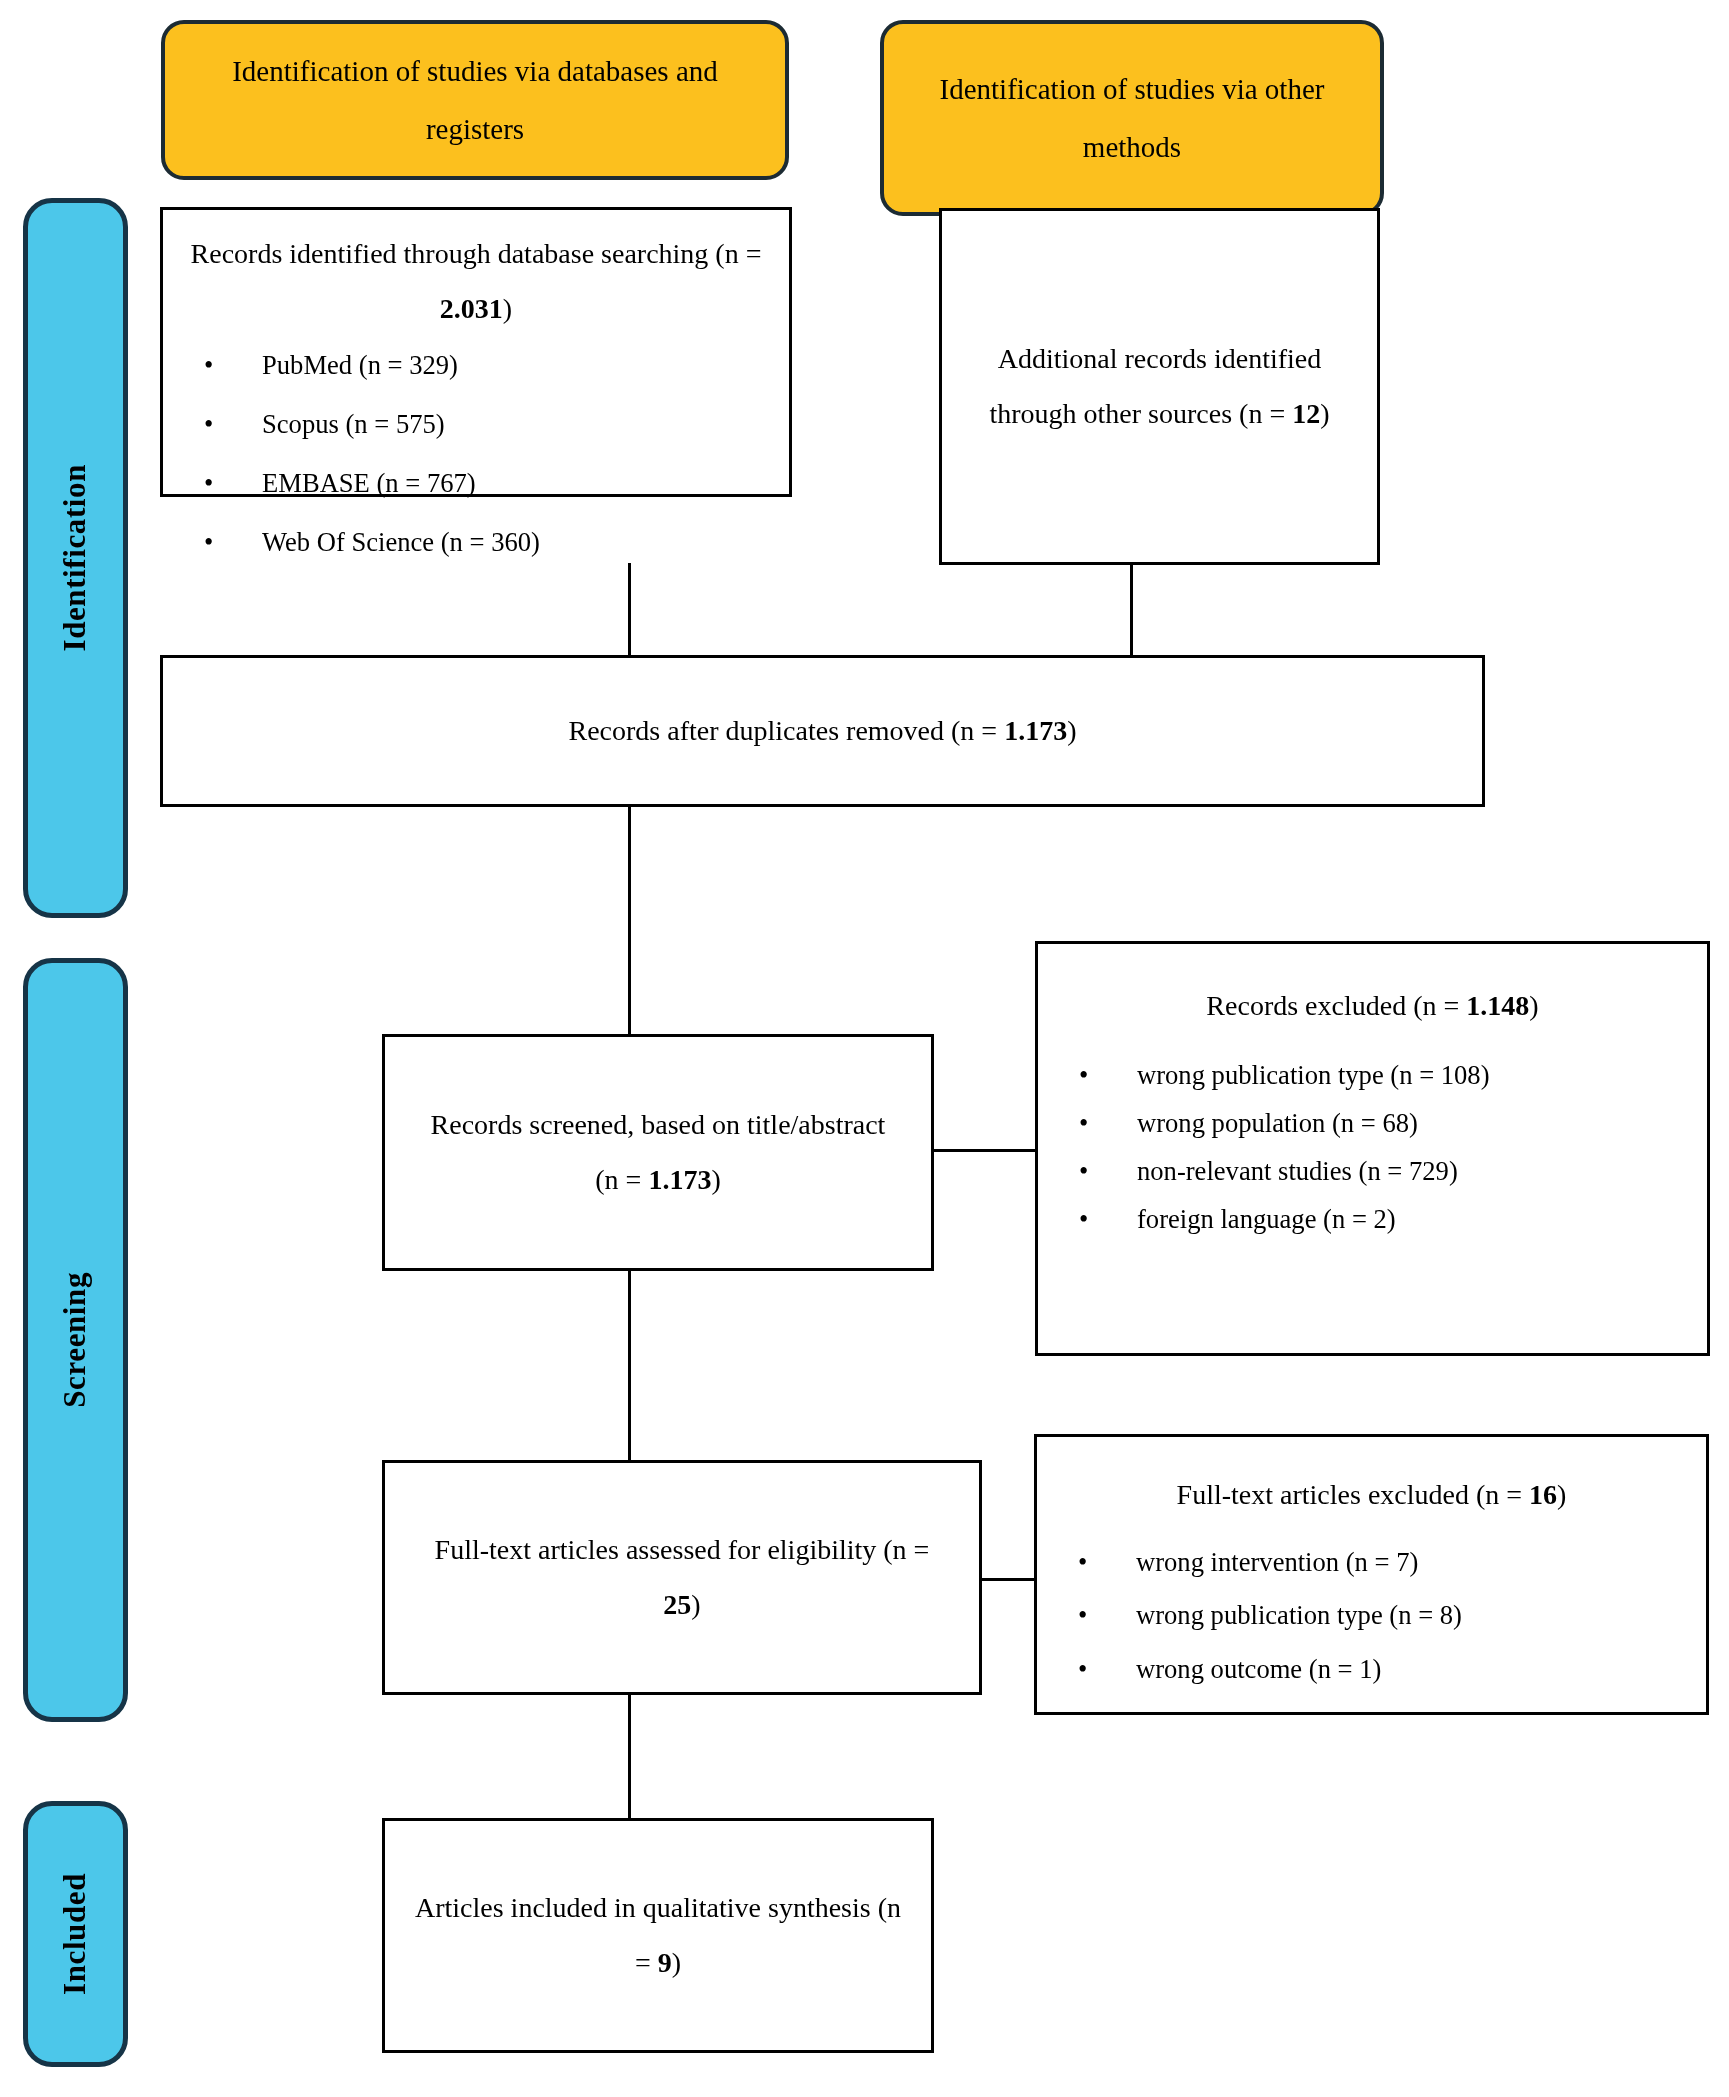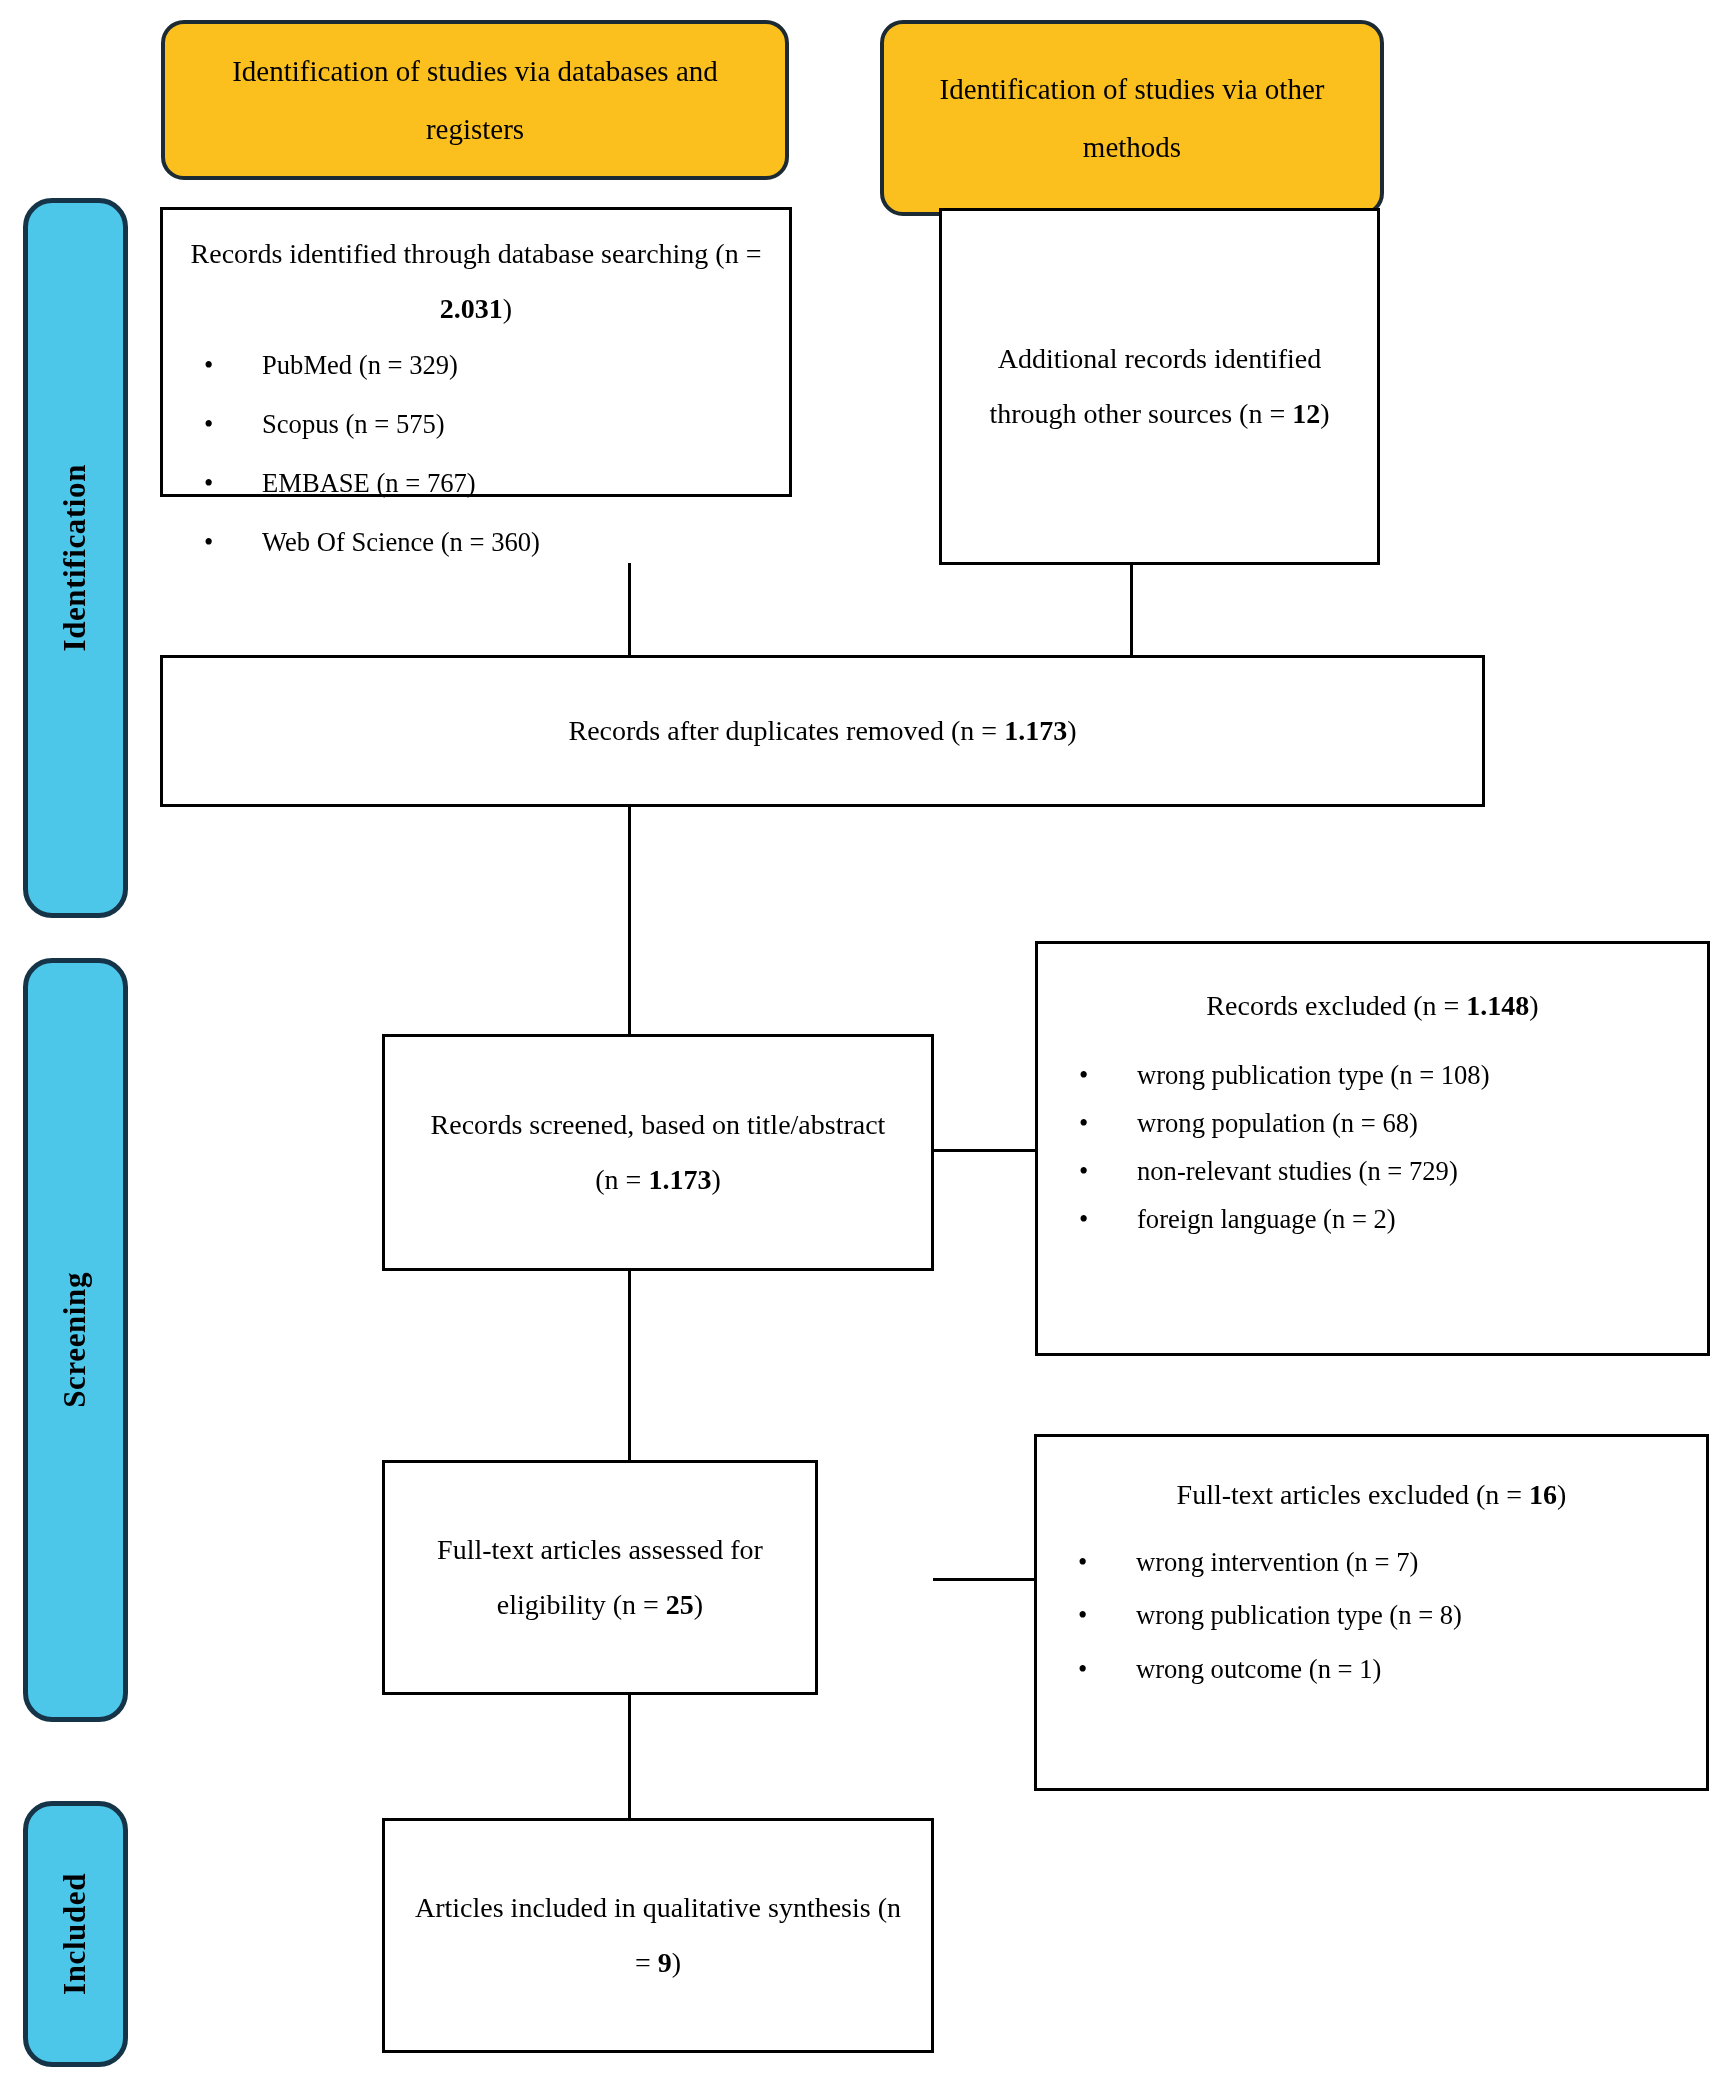--- a/index.html
+++ b/index.html
@@ -139,25 +139,25 @@
   <div class="wbox" style="left:1035px;top:941px;width:675px;height:415px;">
     <p class="title" style="margin-top:35px;"><span>Records excluded (n = </span><strong>1.148</strong><span>)</span></p>
     <div class="bullets" style="margin-top:22.6px;">
       <div class="bullet" style="margin-bottom:8px;">wrong publication type (n = 108)</div>
       <div class="bullet" style="margin-bottom:8px;">wrong population (n = 68)</div>
       <div class="bullet" style="margin-bottom:8px;">non-relevant studies (n = 729)</div>
       <div class="bullet" style="margin-bottom:0;">foreign language (n = 2)</div>
     </div>
   </div>
 
-  <div class="wbox center" style="left:382px;top:1460px;width:436px;height:235px;padding:16px 34px;">
+  <div class="wbox center" style="left:382px;top:1460px;width:600px;height:235px;padding:16px 34px;">
     <p class="title"><span>Full-text articles assessed for eligibility (n = </span><strong>25</strong><span>)</span></p>
   </div>
 
-  <div class="wbox" style="left:1034px;top:1434px;width:675px;height:357px;">
+  <div class="wbox" style="left:1034px;top:1434px;width:675px;height:281px;">
     <p class="title" style="margin-top:31px;"><span>Full-text articles excluded (n = </span><strong>16</strong><span>)</span></p>
     <div class="bullets" style="margin-top:20.4px;">
       <div class="bullet" style="margin-bottom:13.6px;">wrong intervention (n = 7)</div>
       <div class="bullet" style="margin-bottom:13.6px;">wrong publication type (n = 8)</div>
       <div class="bullet" style="margin-bottom:0;">wrong outcome (n = 1)</div>
     </div>
   </div>
 
   <div class="wbox center" style="left:382px;top:1818px;width:552px;height:235px;padding:0 24px;">
     <p class="title"><span>Articles included in qualitative synthesis (n = </span><strong>9</strong><span>)</span></p>

